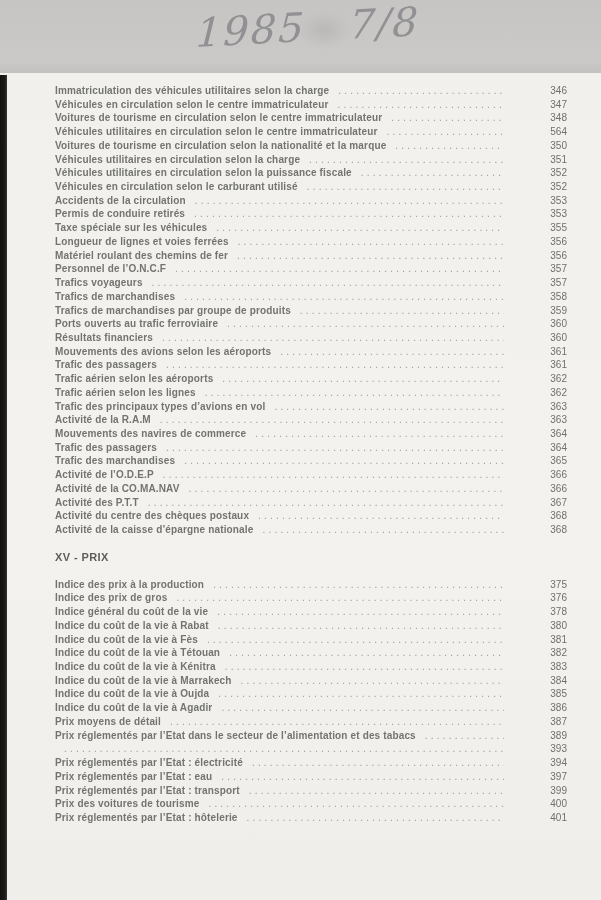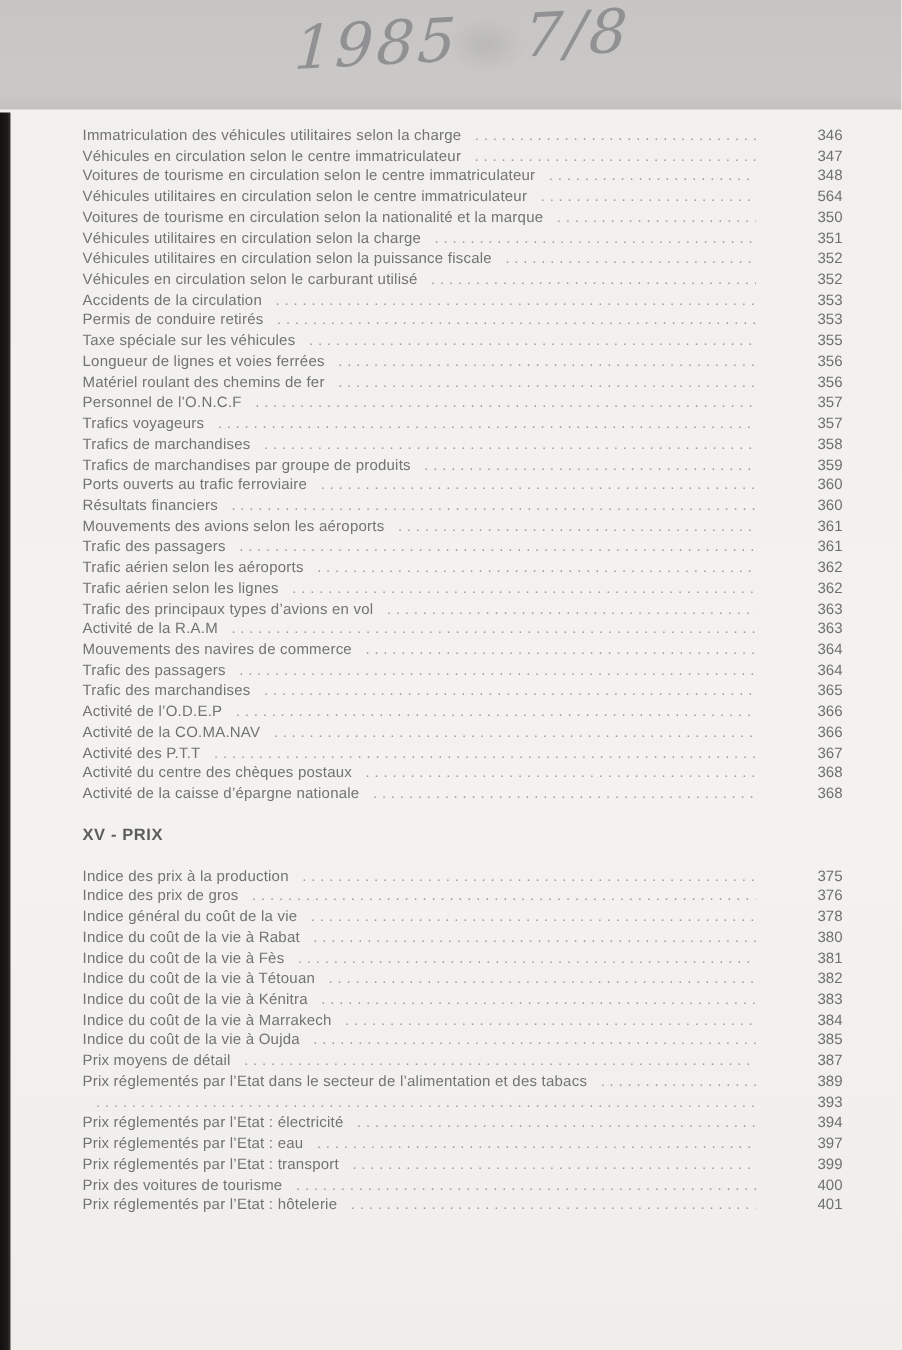--- a/index.html
+++ b/index.html
@@ -64,35 +64,37 @@
     display: flex;
     align-items: baseline;
     height: 13.72px;
     font-size: 10px;
     line-height: 13.72px;
     white-space: nowrap;
   }
   .title {
     flex: 0 0 auto;
     letter-spacing: 0.15px;
+    font-weight: bold;
   }
   .dots {
     flex: 1 1 auto;
     overflow: hidden;
     white-space: nowrap;
     color: #9b9b95;
     letter-spacing: 3.2px;
     margin: 0 5px 0 9px;
   }
   .dots::after {
     content: "........................................................................................................................................";
   }
   .pnum {
     flex: 0 0 auto;
     width: 22px;
+    text-align: right;
     color: #6f706c;
     margin-left: 36px;
   }
   .toc-heading {
     font-size: 11px;
     font-weight: bold;
     color: #5d5e5b;
     letter-spacing: 0.4px;
     margin-top: 13px;
     margin-bottom: 14px;
@@ -316,20 +318,25 @@
         <span class="title">Indice du coût de la vie à Marrakech</span>
         <span class="dots"></span>
         <span class="pnum">384</span>
       </div>
       <div class="row">
         <span class="title">Indice du coût de la vie à Oujda</span>
         <span class="dots"></span>
         <span class="pnum">385</span>
       </div>
       <div class="row">
+        <span class="title">Indice du coût de la vie à Agadir</span>
+        <span class="dots"></span>
+        <span class="pnum">386</span>
+      </div>
+      <div class="row">
         <span class="title">Prix moyens de détail</span>
         <span class="dots"></span>
         <span class="pnum">387</span>
       </div>
       <div class="row">
         <span class="title">Prix réglementés par l’Etat dans le secteur de l’alimentation et des tabacs</span>
         <span class="dots"></span>
         <span class="pnum">389</span>
       </div>
       <div class="row">

